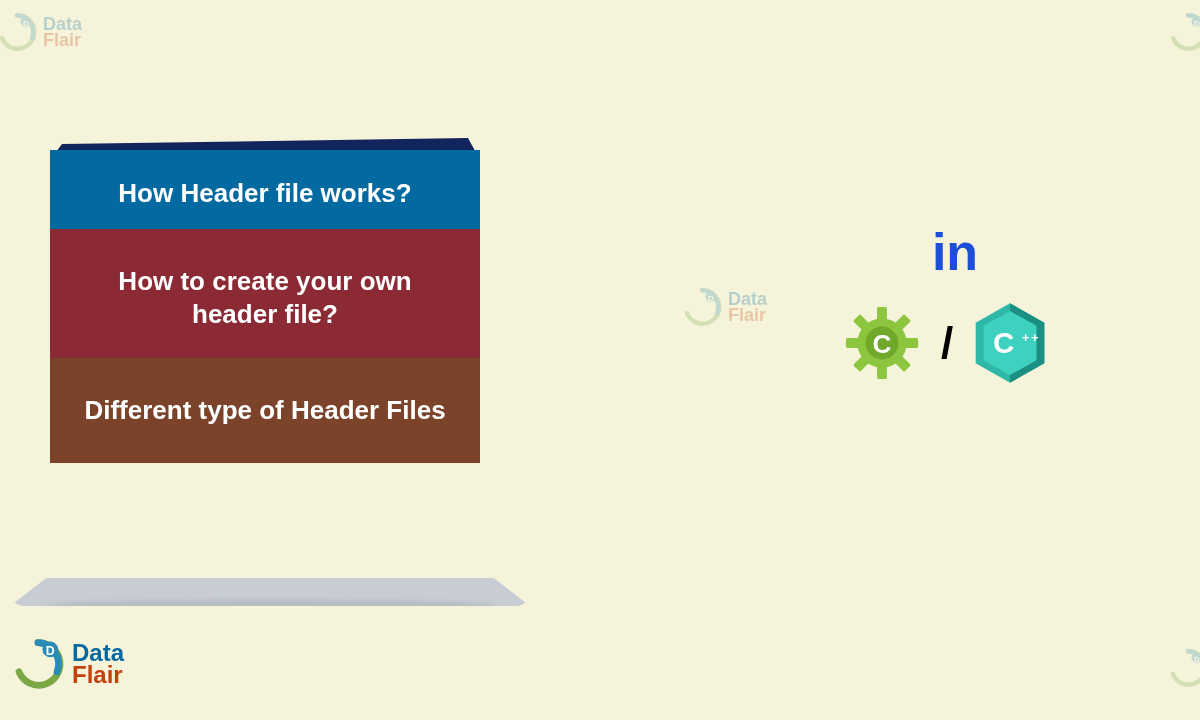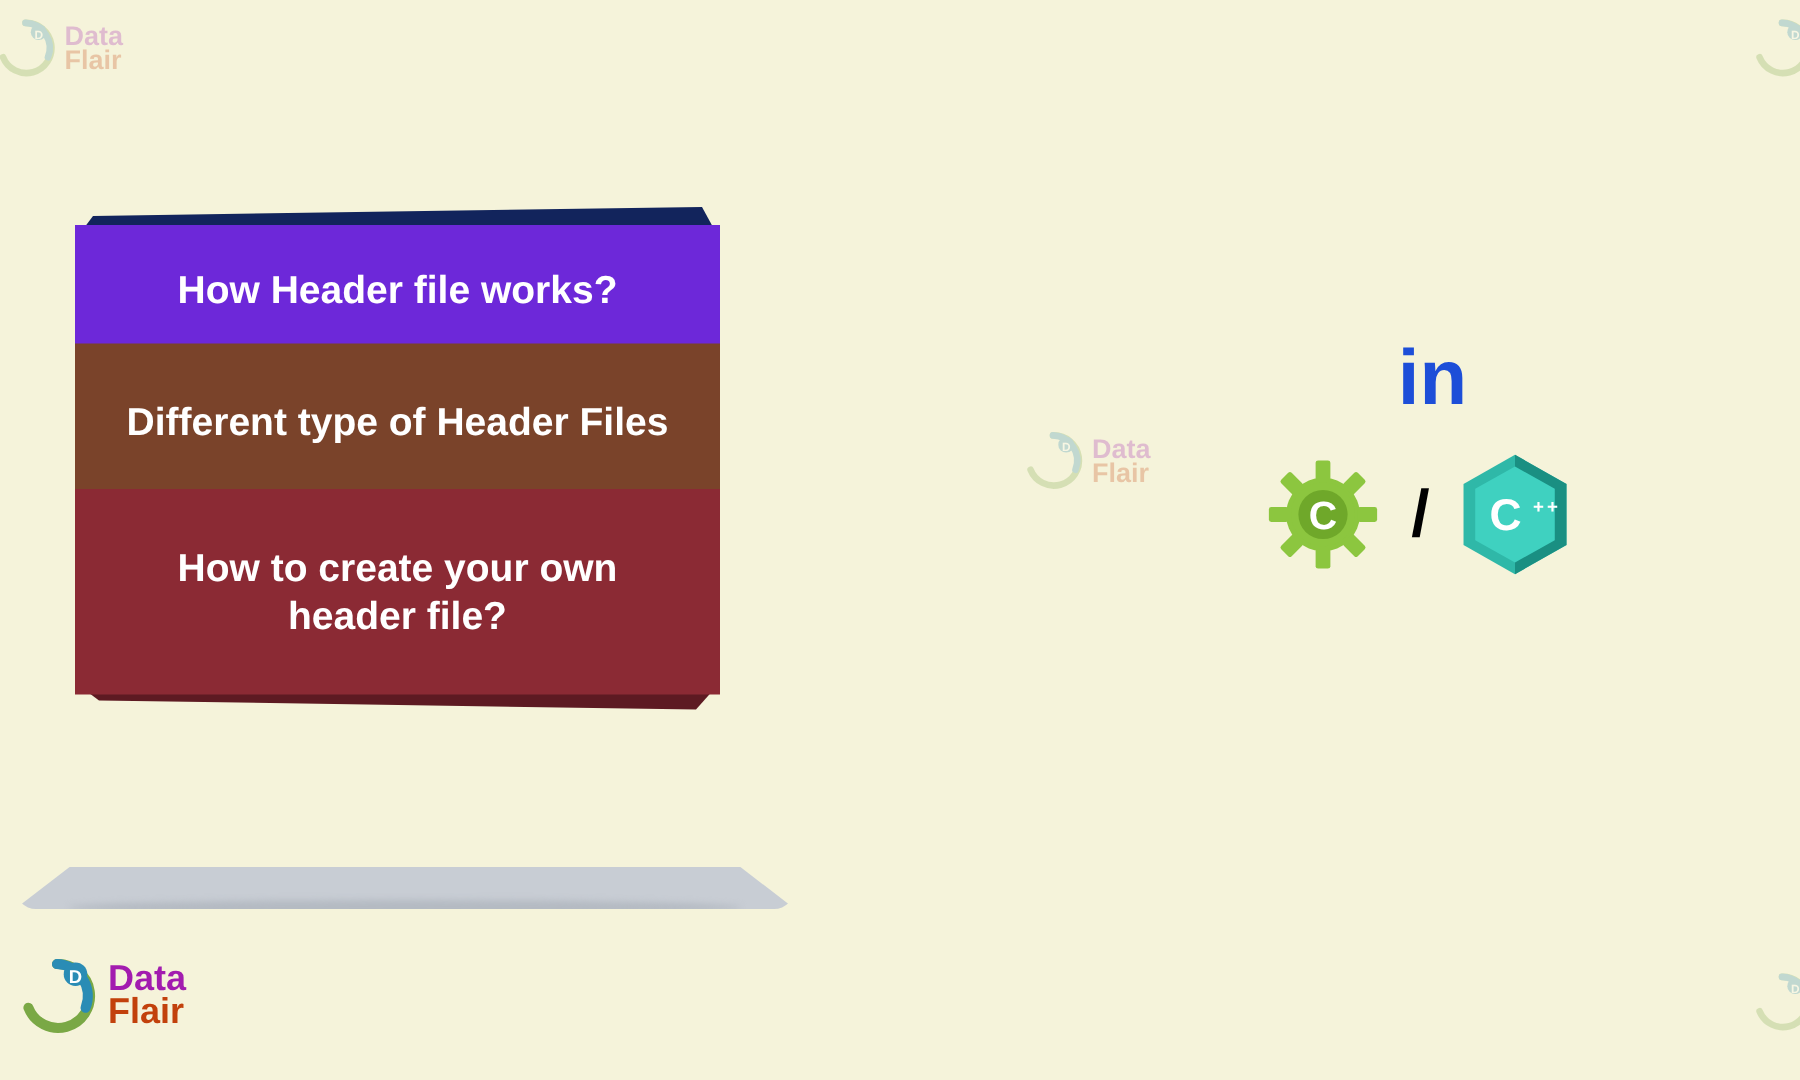--- a/index.html
+++ b/index.html
@@ -27,21 +27,21 @@
       width: 44px;
       height: 44px;
       position: relative;
     }
     .wm-swirl svg { width: 100%; height: 100%; }
     .wm-text {
       font-size: 18px;
       font-weight: bold;
       line-height: 0.9;
     }
-    .wm-text .data { color: #a21caf; }
+    .wm-text .data { color: #0369a1; }
     .wm-text .flair { color: #c2410c; }
     
     .wm-tl { top: 10px; left: -5px; }
     .wm-tr { top: 10px; right: -10px; }
     .wm-mid { top: 285px; left: 680px; }
     .wm-br { bottom: 30px; right: -10px; }
     
     
     .main-logo {
       position: absolute;
@@ -61,21 +61,21 @@
       top: 150px;
       width: 430px;
     }
     
     .ribbon {
       position: relative;
       width: 430px;
       margin-bottom: -8px;
     }
     
-    .ribbon-blue .panel { background: #6d28d9; }
+    .ribbon-blue .panel { background: #0369a1; }
     .ribbon-red .panel { background: #8b2a34; }
     .ribbon-brown .panel { background: #7a432a; }
     
     .panel {
       width: 430px;
       color: #fff;
       font-weight: bold;
       font-size: 26px;
       display: flex;
       align-items: center;
@@ -274,41 +274,41 @@
       </svg>
     </div>
     <div class="panel">How Header file works?</div>
     <div class="fold-bottom">
       <svg viewBox="0 0 430 22" preserveAspectRatio="none">
         <polygon points="0,0 430,0 416,20 14,14" fill="#12245c"></polygon>
       </svg>
     </div>
   </div>
 
+  <div class="ribbon ribbon-red">
+    <div class="fold-top">
+      <svg viewBox="0 0 430 22" preserveAspectRatio="none">
+        <polygon points="0,22 430,22 420,4 10,8" fill="#5d1a22"></polygon>
+      </svg>
+    </div>
+    <div class="panel">How to create your own header file?</div>
+    <div class="fold-bottom">
+      <svg viewBox="0 0 430 22" preserveAspectRatio="none">
+        <polygon points="0,0 430,0 414,18 16,12" fill="#5d1a22"></polygon>
+      </svg>
+    </div>
+  </div>
+
   <div class="ribbon ribbon-brown">
     <div class="fold-top">
       <svg viewBox="0 0 430 22" preserveAspectRatio="none">
         <polygon points="0,22 430,22 418,2 12,10" fill="#4f2a18"></polygon>
       </svg>
     </div>
     <div class="panel">Different type of Header Files</div>
-  </div>
-
-  <div class="ribbon ribbon-red">
-    <div class="fold-top">
-      <svg viewBox="0 0 430 22" preserveAspectRatio="none">
-        <polygon points="0,22 430,22 420,4 10,8" fill="#5d1a22"></polygon>
-      </svg>
-    </div>
-    <div class="panel">How to create your own header file?</div>
-    <div class="fold-bottom">
-      <svg viewBox="0 0 430 22" preserveAspectRatio="none">
-        <polygon points="0,0 430,0 414,18 16,12" fill="#5d1a22"></polygon>
-      </svg>
-    </div>
   </div>
 
 </div>
 
 <div class="pedestal"></div>
 
 <div class="right-content">
   <div class="title-in">in</div>
 
   <div class="lang-row">

